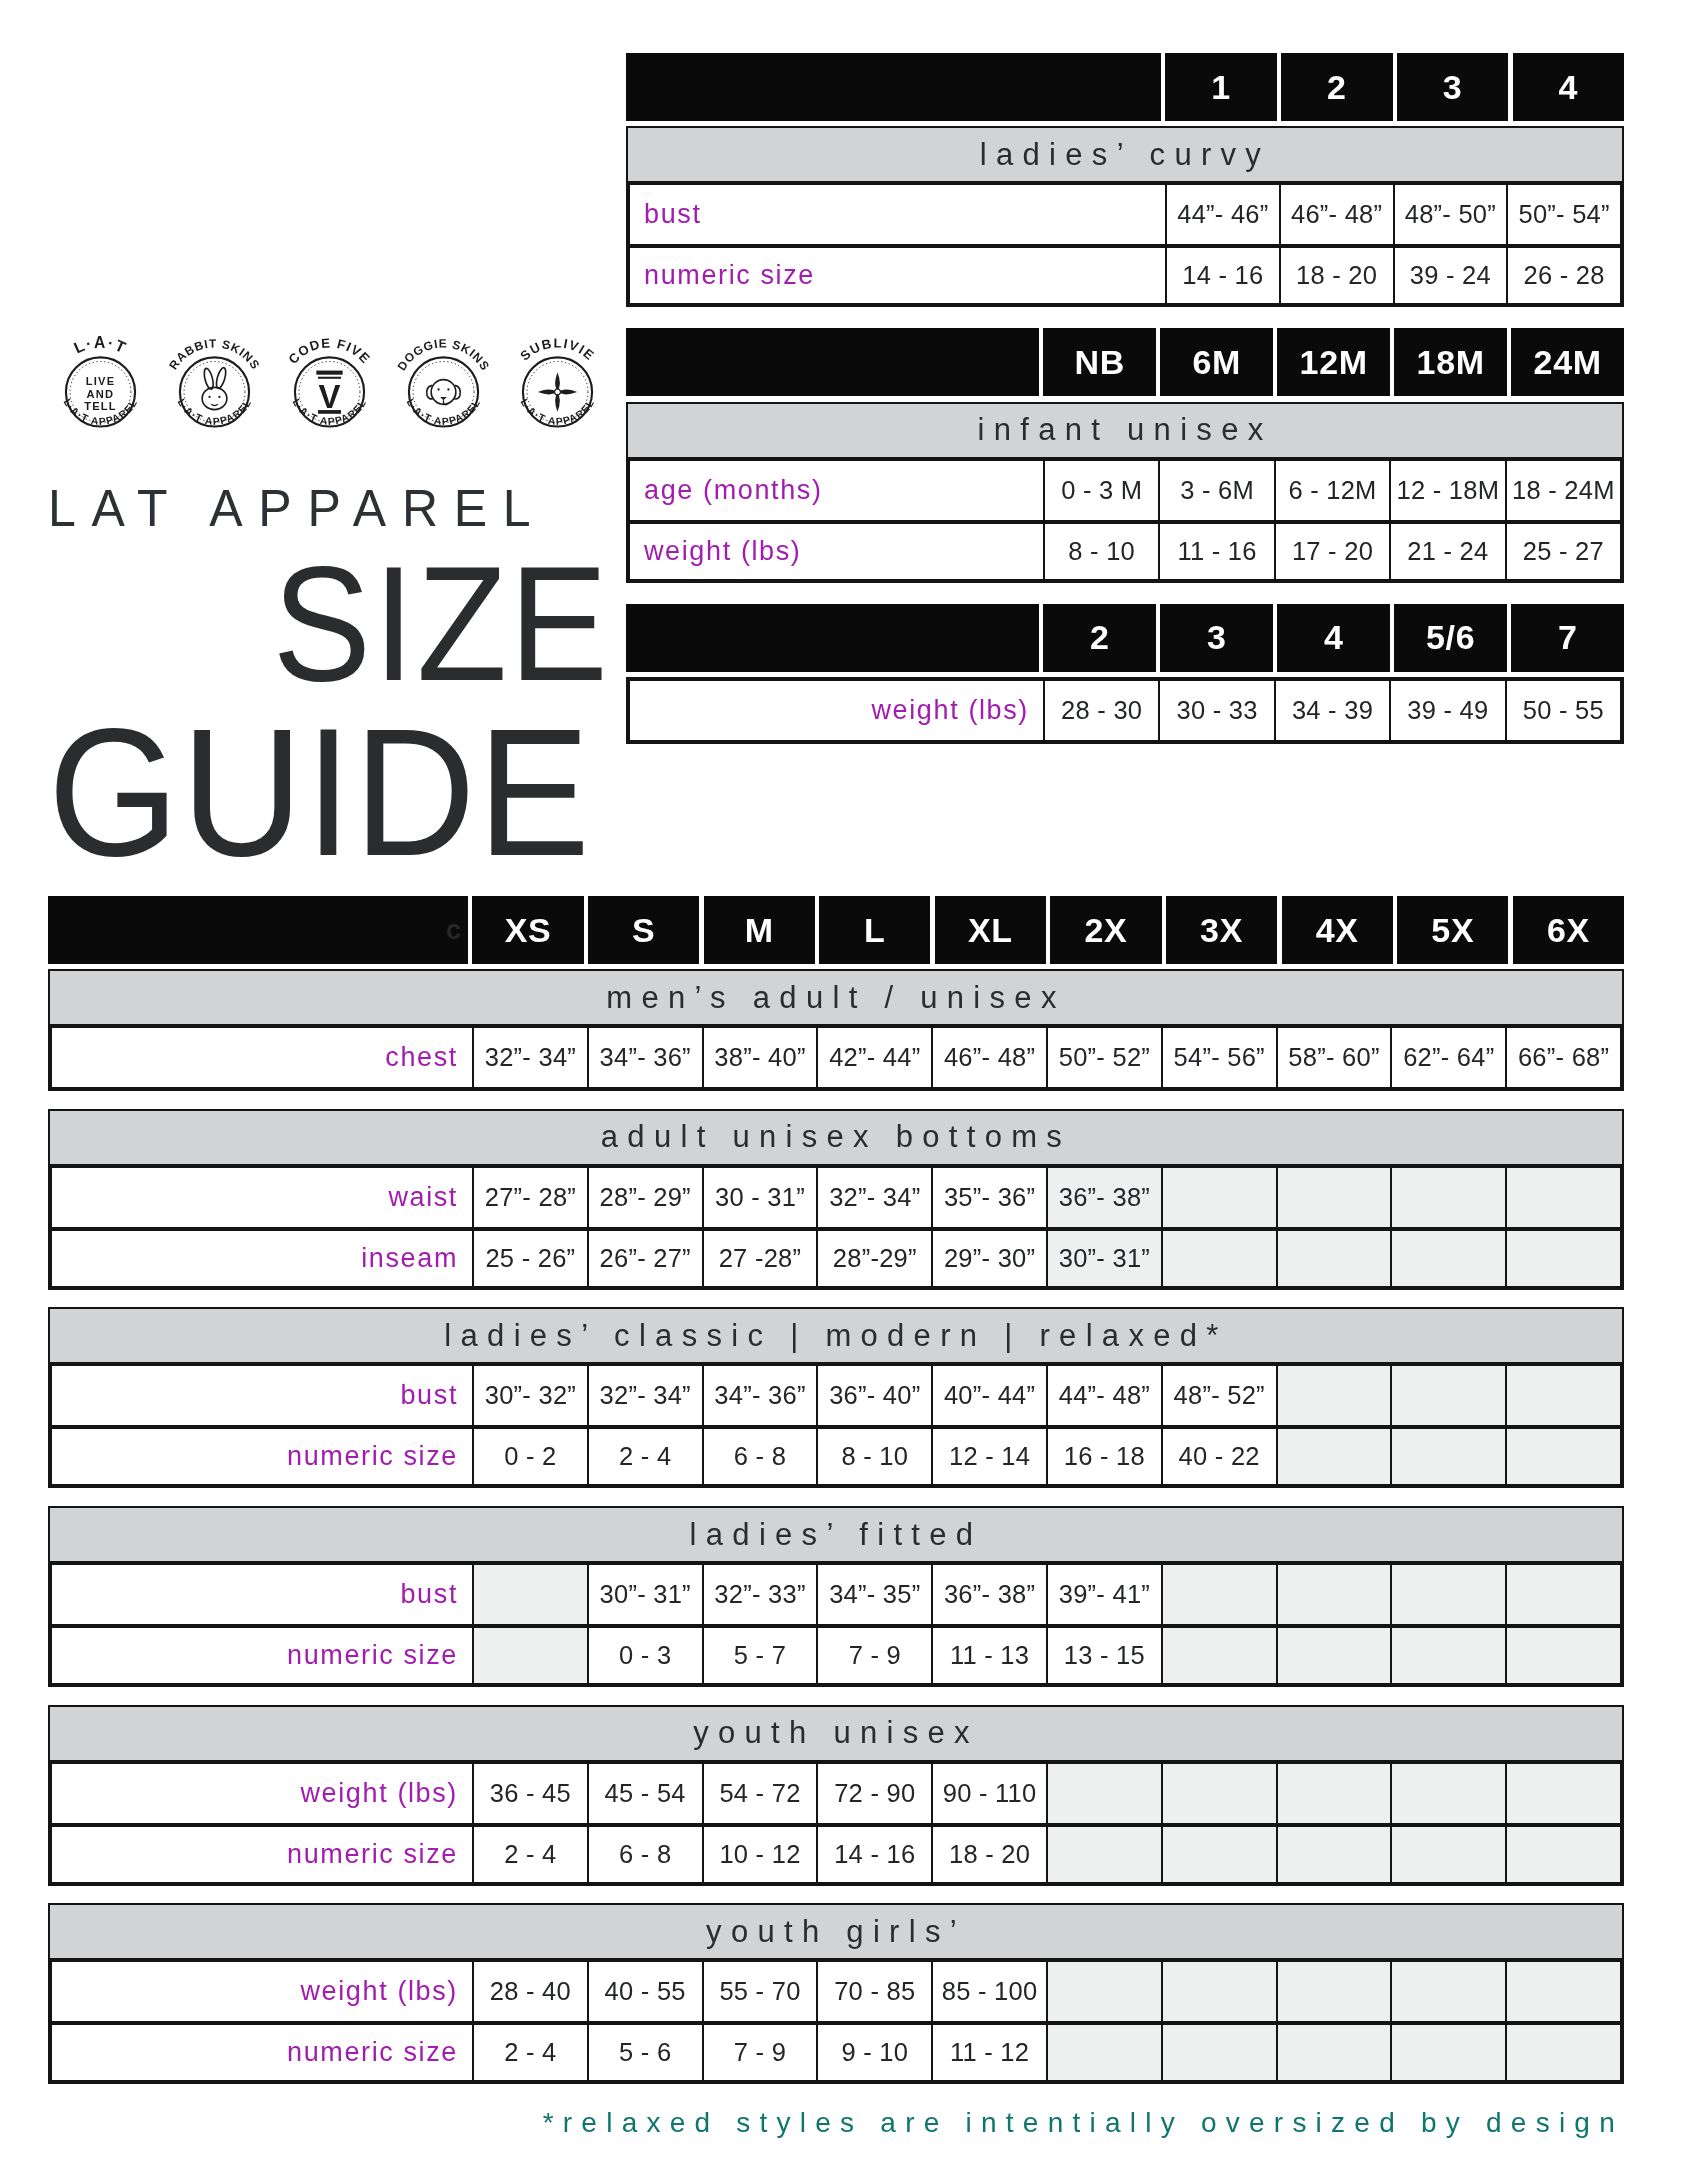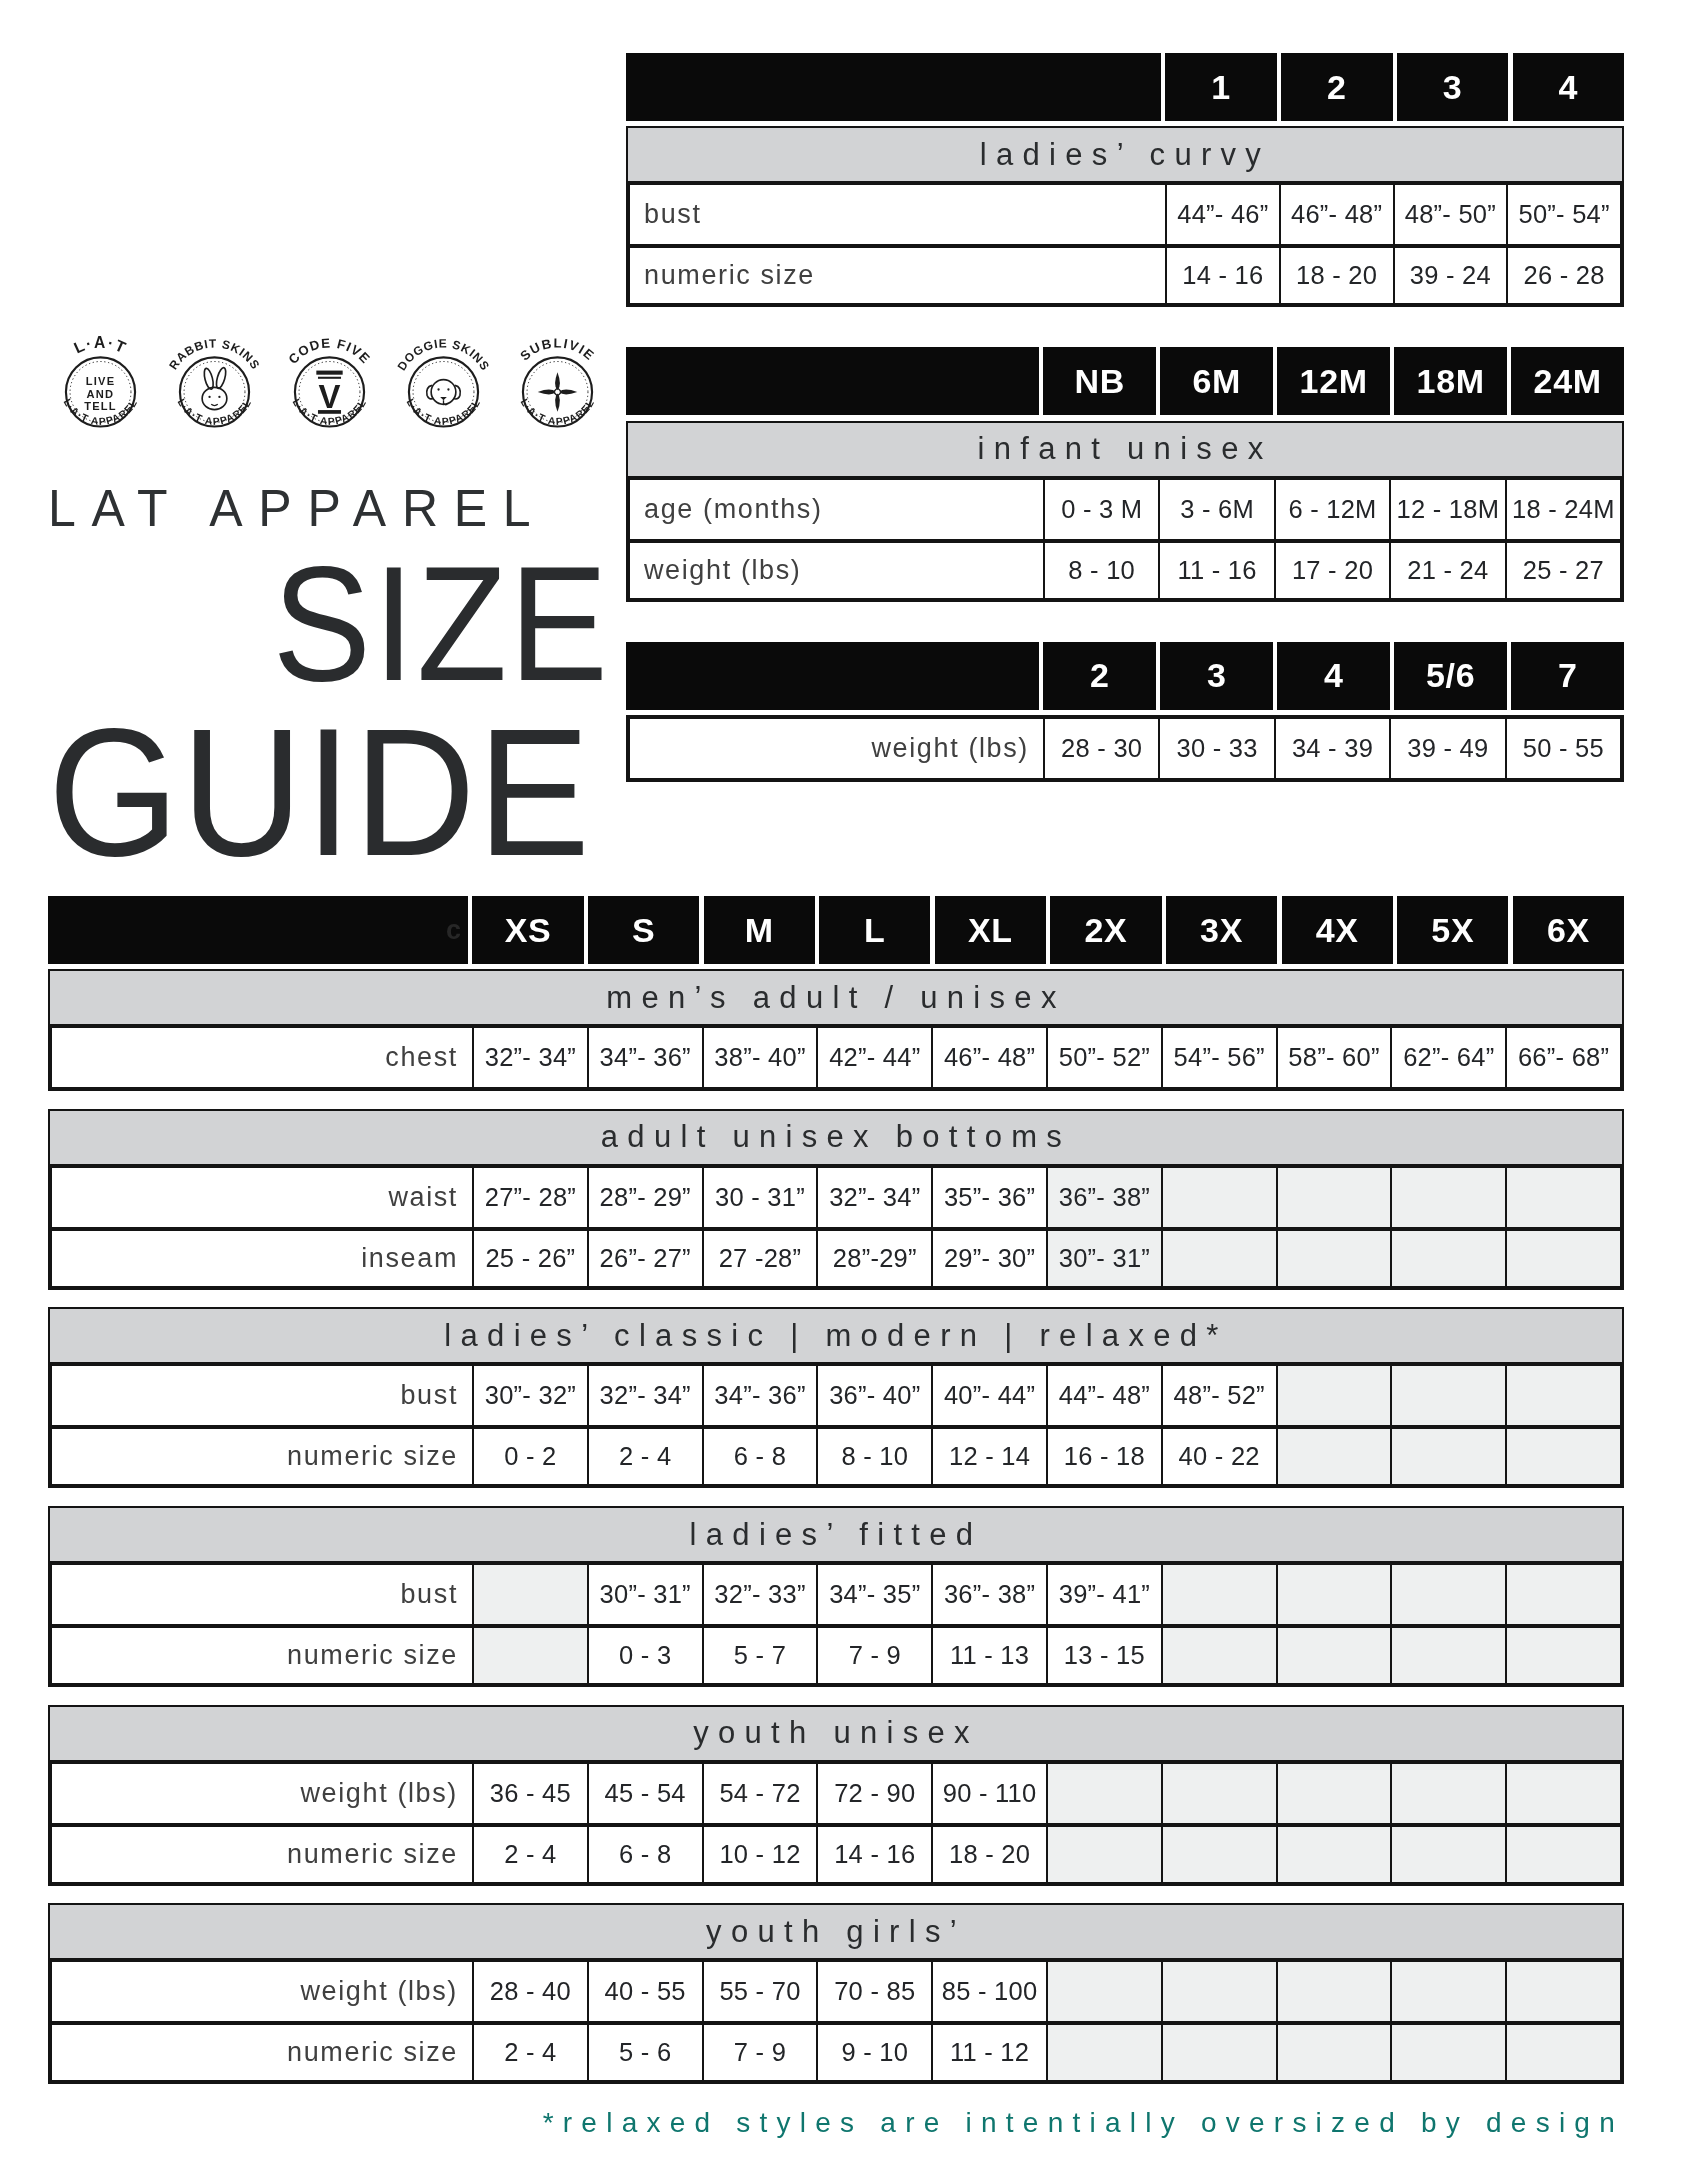--- a/index.html
+++ b/index.html
@@ -29,42 +29,42 @@
     transform:scale(0.96,1.06); transform-origin:right top; white-space:nowrap;
   }
   .title-guide {
     margin-top:16px; font-size:172px; line-height:0.92; color:#2a2c2e;
     letter-spacing:0.012em; font-weight:normal; transform:scale(0.98,1.06);
     transform-origin:left top; white-space:nowrap;
   }
 
   
   .sg-table { width:100%; }
-  .sg-table + .sg-table { margin-top:40px; }
+  .sg-table + .sg-table { margin-top:21px; }
   .hbar {
     display:grid; grid-template-columns:var(--labelw) repeat(var(--n),1fr);
     column-gap:4.4px; height:68px; margin-bottom:5.3px;
   }
   .hbar > div { background:var(--header-bg,#0a0a0a); }
   .hlabel { display:flex; align-items:center; justify-content:flex-end; padding-right:7px;
             color:#272727; font-size:27px; font-weight:bold; }
   .hcol { display:flex; align-items:center; justify-content:center;
           color:#ffffff; font-size:34px; font-weight:bold; letter-spacing:0.02em; }
   .section + .section { margin-top:17.6px; }
   .sbar {
     height:55px; background:var(--section-bg,#d2d3d5);
     border:2.6px solid #141414; border-bottom:none;
     display:flex; align-items:center; padding:0 16px;justify-content:center;
   }
   .sbar .section-label { font-size:31px; letter-spacing:0.30em; color:#2a2c2e; font-weight:normal; }
   .rows { border:4.4px solid #141414; background:#fff; }
   .row { display:grid; grid-template-columns:var(--labelw) repeat(var(--n),1fr); height:59px; }
   .row + .row { border-top:4.4px solid #141414; }
   .rowlabel { display:flex; align-items:center; font-size:27px; letter-spacing:0.06em;
-              color:#404040; padding:0 14px; font-weight:normal; }
+              color:#a21caf; padding:0 14px; font-weight:normal; }
   .align-left  .rowlabel { justify-content:flex-start; }
   .align-right .rowlabel { justify-content:flex-end; }
   .cell { border-left:2.6px solid #141414; display:flex; align-items:center; justify-content:center;
           font-size:25.5px; color:#232528; letter-spacing:0.01em; white-space:nowrap; }
   .cell.muted { background:var(--muted-bg,#eef0f0); }
 
   
   .footnote {
     margin-top:23px; text-align:right; font-size:28px; letter-spacing:0.33em;
     color:#0f766e; white-space:nowrap; font-weight:normal;

